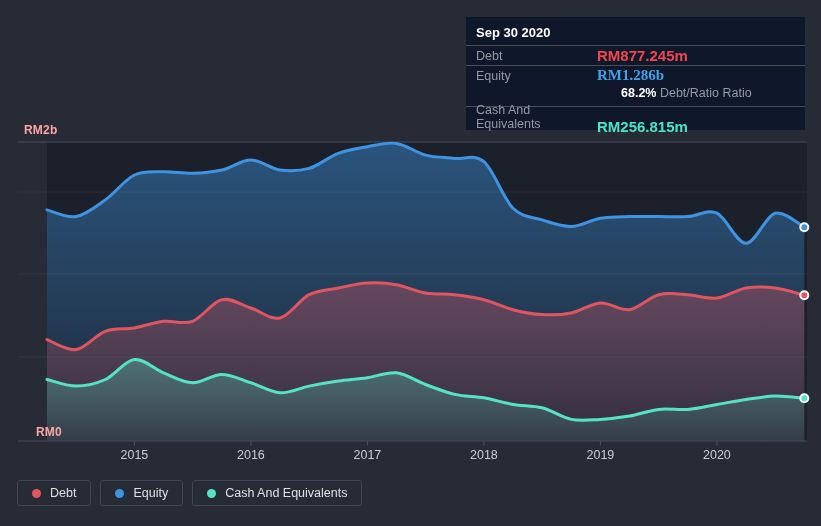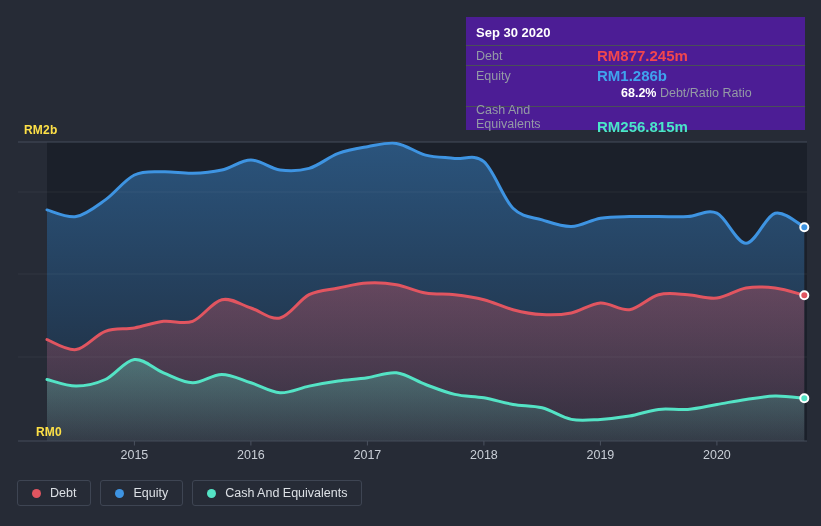--- a/index.html
+++ b/index.html
@@ -1,33 +1,33 @@
 <!DOCTYPE html>
 <html><head>
 <meta charset="utf-8">
 <style>
   html,body{margin:0;padding:0;background:#262b36;}
   body{width:821px;height:526px;font-family:"Liberation Sans",sans-serif;-webkit-font-smoothing:antialiased;}
   .page{position:relative;width:821px;height:526px;background:#262b36;overflow:hidden;}
   svg.chart{position:absolute;left:0;top:0;}
 
   
-  .y-label{position:absolute;color:#fde047;font-size:12px;font-weight:700;letter-spacing:.2px;}
+  .y-label{position:absolute;color:#fca5a5;font-size:12px;font-weight:700;letter-spacing:.2px;}
   .y-label.top{left:24px;top:123px;}
   .y-label.bottom{left:25px;top:425px;margin-left:11px;}
 
   
-  .tooltip{position:absolute;left:466px;top:17px;width:339px;background:#4c1d95;box-sizing:border-box;padding:4px 0 4px;}
+  .tooltip{position:absolute;left:466px;top:17px;width:339px;background:#0f172a;box-sizing:border-box;padding:4px 0 4px;}
   .tt-title{font-size:13px;font-weight:700;color:#fff;padding:4px 10px 5px;border-bottom:1px solid #4a4f57;}
   .tt-section{border-bottom:1px solid #4a4f57;}
   .tt-row{display:flex;align-items:center;height:19px;padding:0 10px;}
   .tt-label{width:121px;flex:none;color:#949ba5;font-size:12.5px;}
   .tt-value{font-size:15px;font-weight:700;}
   .v-debt{color:#f2464e;}
-  .v-equity{color:#3fa3ee;}
+  .v-equity{color:#3fa3ee;font-family:Liberation Serif, serif;}
   .v-cash{color:#4ae6c8;margin-top:20px;}
   .tt-ratio{padding:1px 10px 6px 131px;font-size:12.5px;color:#949ba5;}
   .tt-ratio b{color:#fff;font-weight:700;margin-left:24px;}
 
   
   .legend{position:absolute;left:17px;top:480px;display:flex;gap:9px;}
   .legend-item{display:flex;align-items:center;gap:9px;height:26px;padding:0 14px;border:1px solid #3e4553;border-radius:3px;font-size:12.5px;color:#dce0e5;box-sizing:border-box;cursor:pointer;background:transparent;}
   .legend-dot{width:9px;height:9px;border-radius:50%;flex:none;}
 </style>
 </head>

